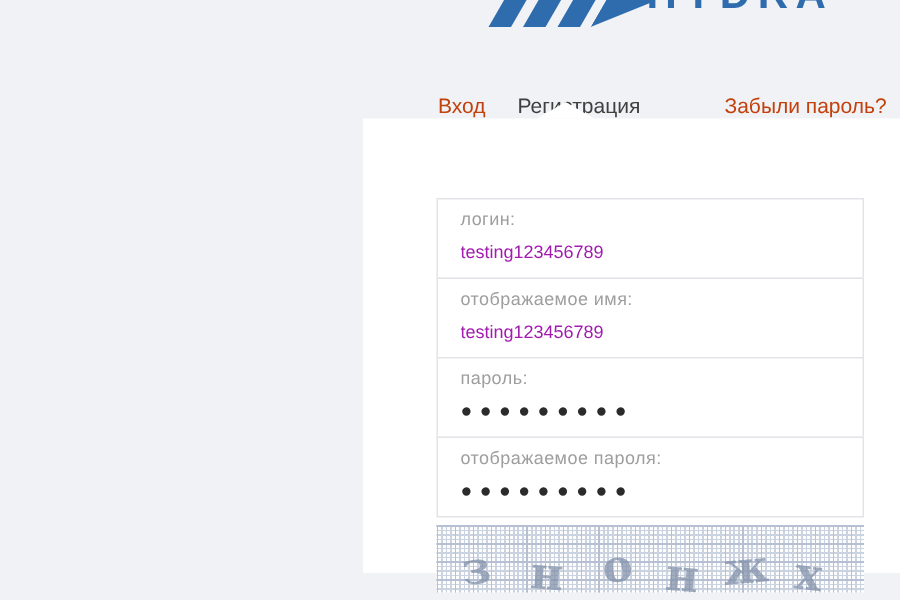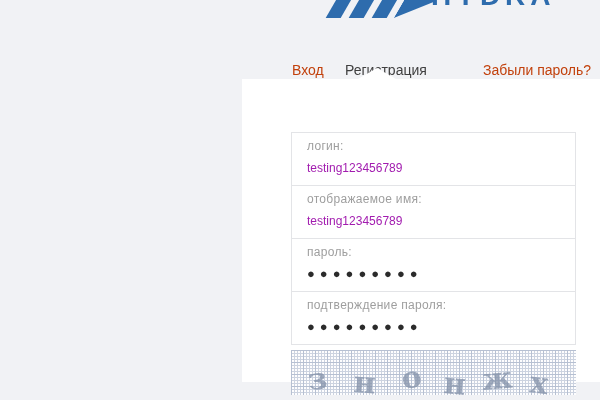--- a/index.html
+++ b/index.html
@@ -89,21 +89,21 @@
         <label>отображаемое имя:</label>
         <input type="text" value="testing123456789" style="">
       </div>
 
       <div class="field">
         <label>пароль:</label>
         <input type="text" class="masked" value="●●●●●●●●●" style="">
       </div>
 
       <div class="field">
-        <label>подтверждение пароля:</label>
+        <label>отображаемое пароля:</label>
         <input type="text" class="masked" value="●●●●●●●●●" style="">
       </div>
 
       <div class="captcha">
         <svg width="285" height="45" viewBox="0 0 285 45">
           <text x="18" y="40" transform="rotate(-6 18 40)">з</text>
           <text x="62" y="42" transform="rotate(4 62 42)">н</text>
           <text x="112" y="39" transform="rotate(-8 112 39)">о</text>
           <text x="152" y="43" transform="rotate(5 152 43)">н</text>
           <text x="192" y="40" transform="rotate(-5 192 40)">ж</text>

